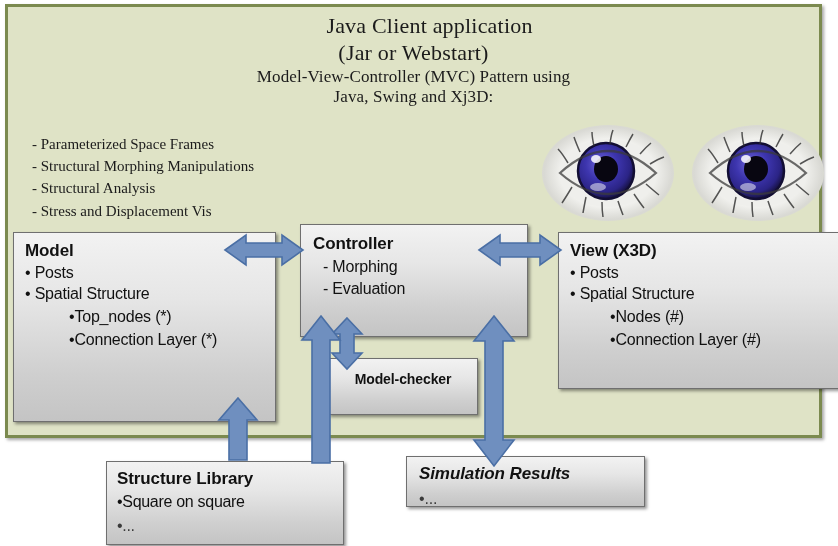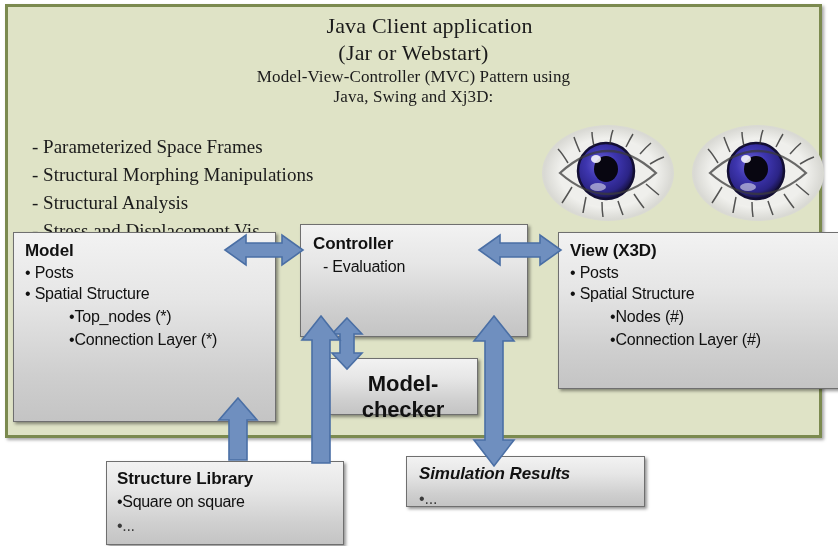--- a/index.html
+++ b/index.html
@@ -35,21 +35,21 @@
   .header .l1{font-size:22px;letter-spacing:.2px;margin-left:32px;}
   .header .l2{font-size:22px;letter-spacing:.2px;}
   .header .l3{font-size:17px;letter-spacing:.1px;}
   .header .l4{font-size:17px;letter-spacing:.1px;text-align:center;}
 
   
   .features{
     position:absolute;
     left:24px;top:126px;
     font-family:"Liberation Serif", serif;
-    font-size:19px;
+    font-size:15px;
     color:#1b1b1b;
     line-height:1.48;
     white-space:nowrap;
   }
 
   
   .eyes{position:absolute;left:530px;top:112px;width:290px;height:106px;}
   .eye{position:absolute;top:0;width:140px;height:106px;}
   .eye.left{left:0;}
   .eye.right{left:150px;}
@@ -78,21 +78,21 @@
 
   #box-controller{left:300px;top:224px;width:228px;height:113px;padding:9px 0 0 12px;}
   #box-controller .line{margin-top:4px;padding-left:10px;}
 
   #box-view{left:558px;top:232px;width:300px;height:157px;padding:8px 0 0 11px;}
   #box-view .line{margin-top:3px;}
   #box-view .sub{margin-top:5px;padding-left:40px;}
 
   #box-modelchecker{left:328px;top:358px;width:150px;height:57px;}
   #box-modelchecker .title{
-    position:absolute;left:0;top:12px;width:100%;text-align:center;font-size:22px;
+    position:absolute;left:0;top:12px;width:100%;text-align:center;font-size:14px;
   }
 
   #box-structlib{left:106px;top:461px;width:238px;height:84px;padding:7px 0 0 10px;}
   #box-structlib .line{margin-top:4px;letter-spacing:-.3px;}
   #box-structlib .line.dots{margin-top:6px;color:#3a3a3a;}
 
   #box-simresults{left:406px;top:456px;width:239px;height:51px;padding:7px 0 0 12px;}
   #box-simresults .line.dots{margin-top:6px;color:#3a3a3a;}
 
   
@@ -215,20 +215,21 @@
   <div class="box" id="box-model">
     <div class="title">Model</div>
     <div class="line">• Posts</div>
     <div class="line">• Spatial Structure</div>
     <div class="sub">•Top_nodes (*)</div>
     <div class="sub">•Connection Layer (*)</div>
   </div>
 
   <div class="box" id="box-controller">
     <div class="title">Controller</div>
+    <div class="line">- Morphing</div>
     <div class="line">- Evaluation</div>
   </div>
 
   <div class="box" id="box-view">
     <div class="title">View (X3D)</div>
     <div class="line">• Posts</div>
     <div class="line">• Spatial Structure</div>
     <div class="sub">•Nodes (#)</div>
     <div class="sub">•Connection Layer (#)</div>
   </div>

